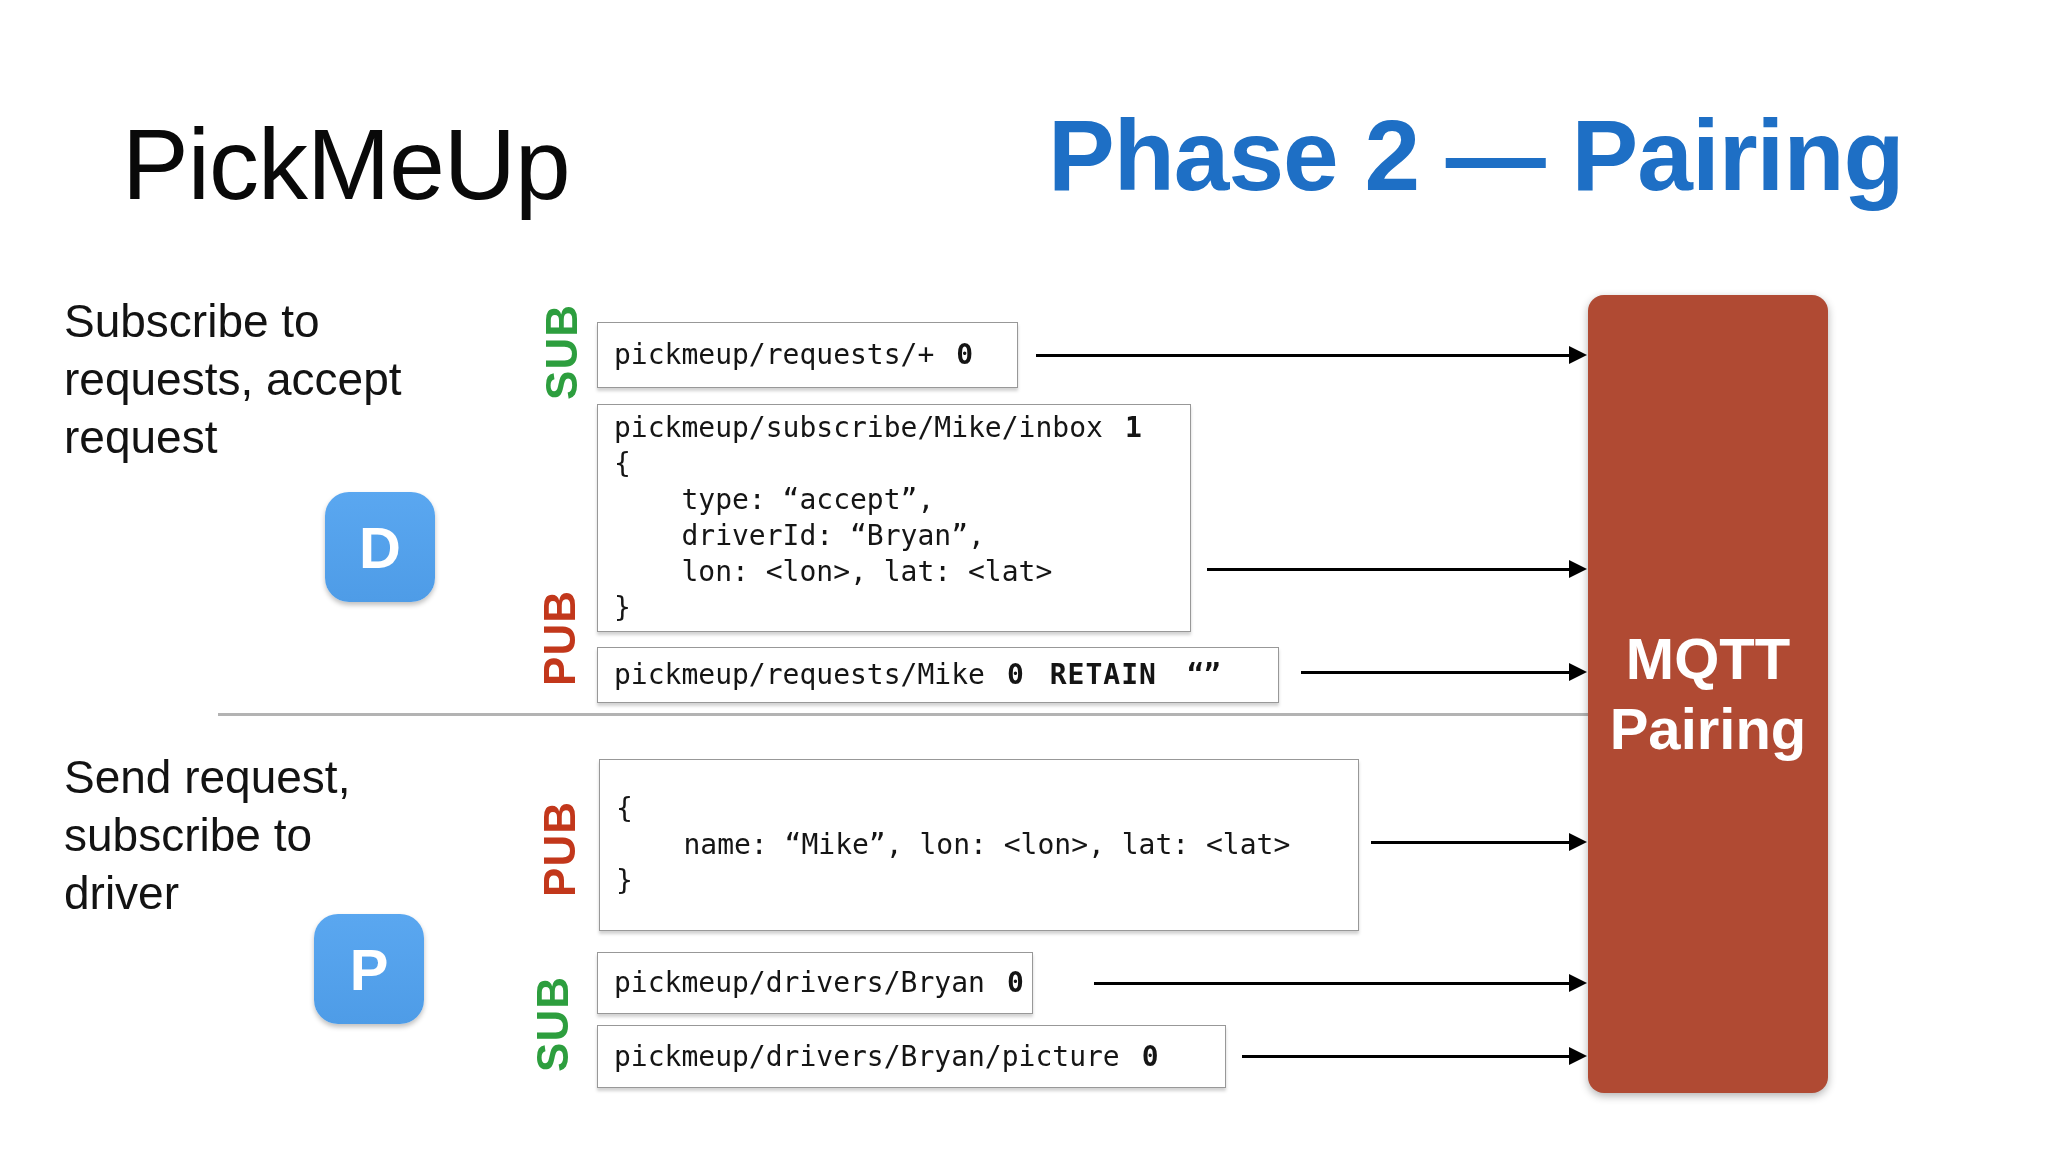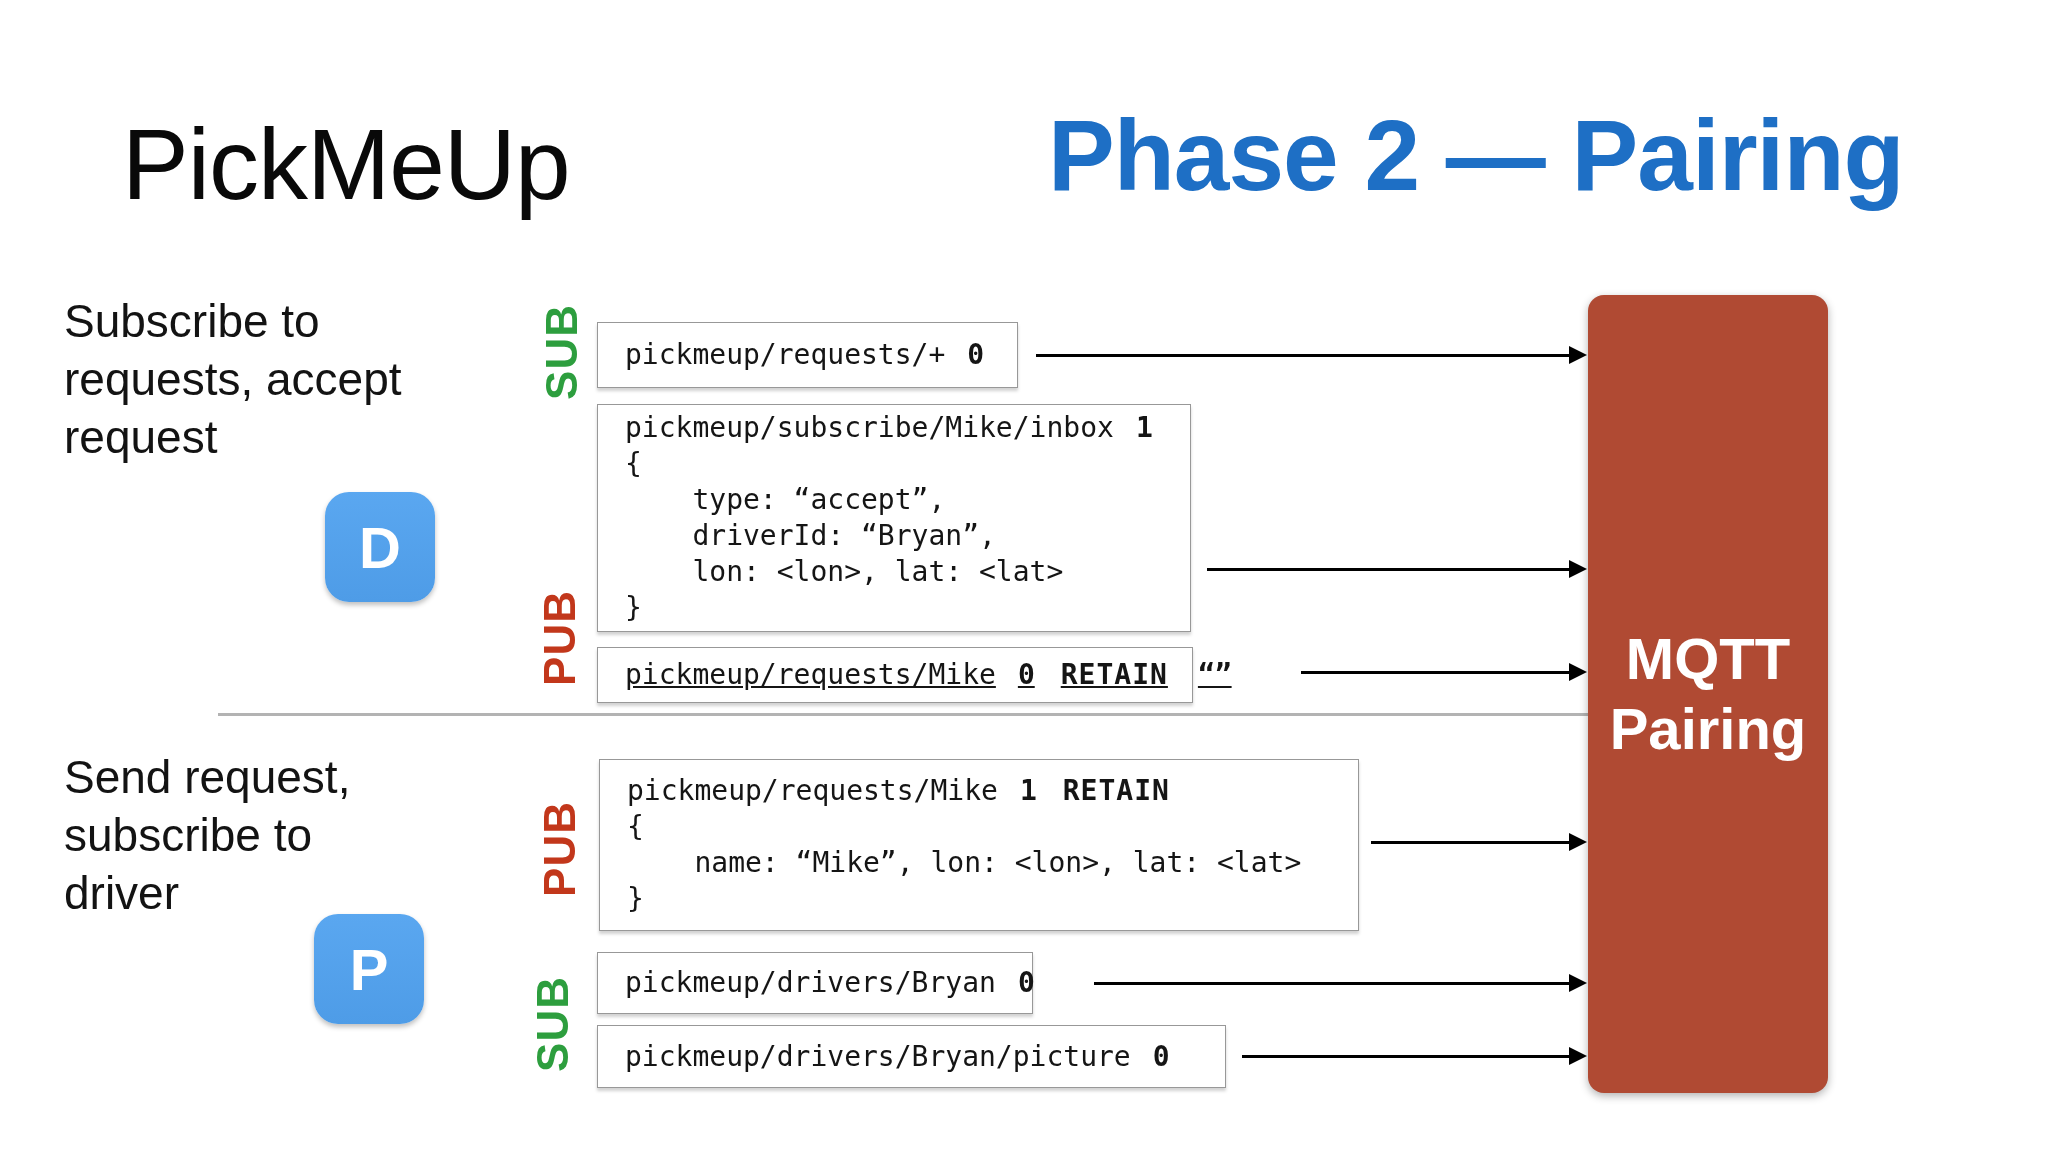--- a/index.html
+++ b/index.html
@@ -53,36 +53,36 @@
   .vl-pub2{left:534px;top:792px;height:114px;}
   .vl-sub2{left:527px;top:966px;height:116px;}
   .msg-box{
     position:absolute;
     background:#ffffff;
     border:1px solid #989898;
     box-shadow:0 3px 3px rgba(0,0,0,0.18);
     font-family:"DejaVu Sans Mono","Liberation Mono",monospace;
     font-size:28px;color:#151515;
     box-sizing:border-box;
-    padding:0 27px;
+    padding:0 16px;
     display:flex;flex-direction:column;justify-content:center;
   }
   .msg-head{white-space:nowrap;line-height:36px;}
   .msg-head .qos{margin-left:22px;font-weight:700;}
   .msg-head .retain{margin-left:26px;font-weight:700;letter-spacing:1px;}
   .msg-head .inline-payload{margin-left:30px;font-weight:700;}
   .msg-head .qos:empty,.msg-head .retain:empty,.msg-head .inline-payload:empty{display:none;}
   .msg-body{
     margin:0;font-family:inherit;font-size:inherit;color:inherit;
     white-space:pre;line-height:36px;
   }
   .msg-body:empty{display:none;}
   .box1{left:597px;top:322px;width:421px;height:66px;}
   .box2{left:597px;top:404px;width:594px;height:228px;}
-  .box3{left:597px;top:647px;width:596px;height:56px;text-decoration:underline;}
+  .box3{left:597px;top:647px;width:682px;height:56px;}
   .box4{left:599px;top:759px;width:760px;height:172px;}
   .box5{left:597px;top:952px;width:436px;height:62px;}
   .box6{left:597px;top:1025px;width:629px;height:63px;}
   .arrow{
     position:absolute;height:3px;background:#000;
   }
   .arrow::after{
     content:"";position:absolute;right:-17px;top:-8px;
     border-left:18px solid #000;
     border-top:9.5px solid transparent;
@@ -169,23 +169,20 @@
     </div>
 
   <div class="vlabel pub-color vl-pub2">
       <span>PUB</span>
     </div>
   <div class="vlabel sub-color vl-sub2">
       <span>SUB</span>
     </div>
 
   <div class="msg-box box4">
-    <div class="msg-head">
-      <span class="topic">pickmeup/requests/Mike</span><span class="qos">1</span><span class="retain">RETAIN</span>
-    </div>
     <pre class="msg-body">{
     name: “Mike”, lon: &lt;lon&gt;, lat: &lt;lat&gt;
 }</pre>
   </div>
 
   <div class="msg-box box5">
     <div class="msg-head">
       <span class="topic">pickmeup/drivers/Bryan</span><span class="qos">0</span>
     </div>
   </div>

